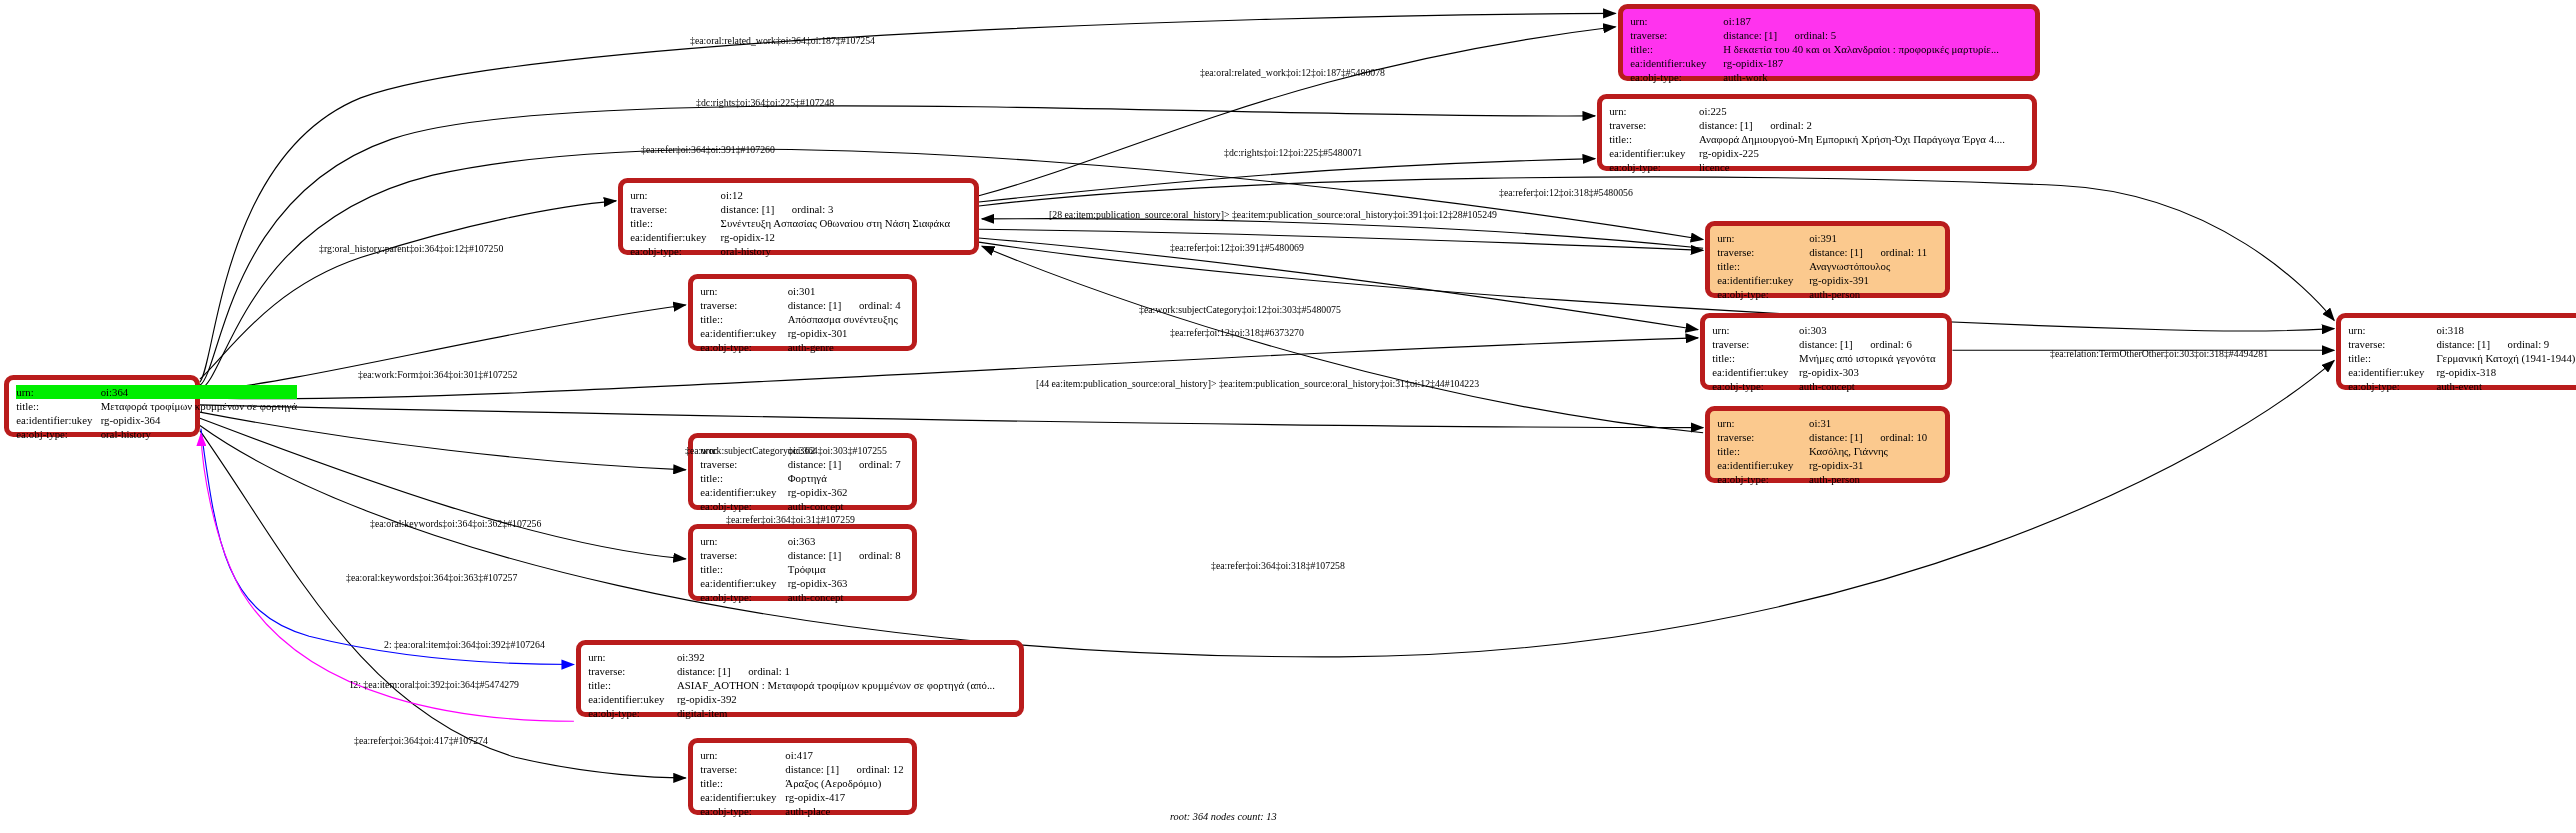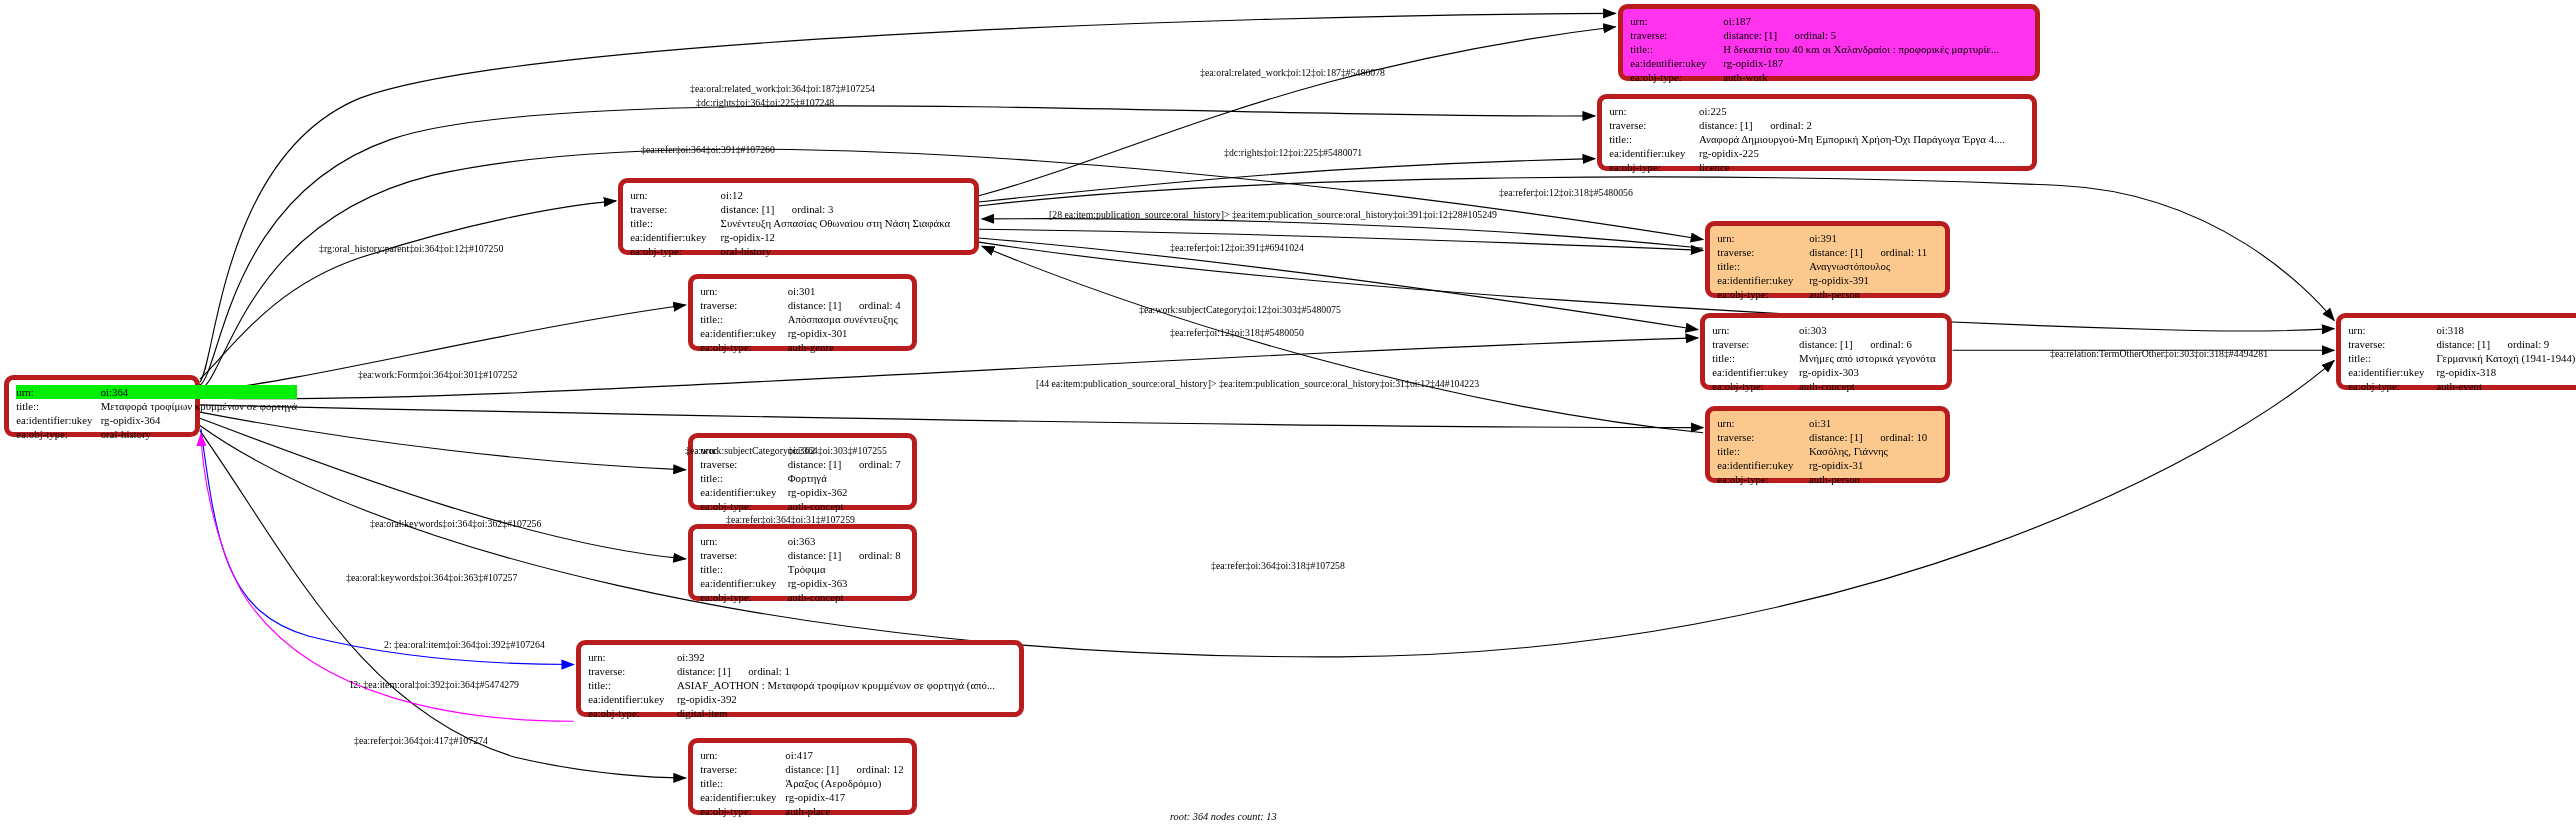--- a/index.html
+++ b/index.html
@@ -421,32 +421,32 @@
             <tr class="">
               <td class="k">ea:obj-type:</td>
               <td class="v">auth-place</td>
             </tr>
           </tbody>
         </table>
       </div>
     </div>
 
   <div id="labels-root">
-      <div class="elabel" style="left: 690px; top: 36px; color: rgb(0, 0, 0); margin-top: 48px;">‡ea:oral:related_work‡oi:364‡oi:187‡#107254</div>
+      <div class="elabel" style="left: 690px; top: 36px; color: rgb(0, 0, 0);">‡ea:oral:related_work‡oi:364‡oi:187‡#107254</div>
       <div class="elabel" style="left: 1200px; top: 68px; color: rgb(0, 0, 0);">‡ea:oral:related_work‡oi:12‡oi:187‡#5480078</div>
       <div class="elabel" style="left: 696px; top: 98px; color: rgb(0, 0, 0);">‡dc:rights‡oi:364‡oi:225‡#107248</div>
       <div class="elabel" style="left: 1224px; top: 148px; color: rgb(0, 0, 0);">‡dc:rights‡oi:12‡oi:225‡#5480071</div>
       <div class="elabel" style="left: 641px; top: 145px; color: rgb(0, 0, 0);">‡ea:refer‡oi:364‡oi:391‡#107260</div>
       <div class="elabel" style="left: 1499px; top: 188px; color: rgb(0, 0, 0);">‡ea:refer‡oi:12‡oi:318‡#5480056</div>
       <div class="elabel" style="left: 1036px; top: 210px; color: rgb(0, 0, 0); padding-left: 13px;">[28 ea:item:publication_source:oral_history]&gt; ‡ea:item:publication_source:oral_history‡oi:391‡oi:12‡28#105249</div>
-      <div class="elabel" style="left: 1170px; top: 243px; color: rgb(0, 0, 0);">‡ea:refer‡oi:12‡oi:391‡#6941024</div>
+      <div class="elabel" style="left: 1170px; top: 243px; color: rgb(0, 0, 0);">‡ea:refer‡oi:12‡oi:391‡#5480069</div>
       <div class="elabel" style="left: 1139px; top: 273px; color: rgb(0, 0, 0); margin-top: 32px;">‡ea:work:subjectCategory‡oi:12‡oi:303‡#5480075</div>
       <div class="elabel" style="left: 319px; top: 244px; color: rgb(0, 0, 0);">‡rg:oral_history:parent‡oi:364‡oi:12‡#107250</div>
       <div class="elabel" style="left: 358px; top: 370px; color: rgb(0, 0, 0);">‡ea:work:Form‡oi:364‡oi:301‡#107252</div>
-      <div class="elabel" style="left: 1170px; top: 328px; color: rgb(0, 0, 0);">‡ea:refer‡oi:12‡oi:318‡#5480050</div>
+      <div class="elabel" style="left: 1170px; top: 328px; color: rgb(0, 0, 0);">‡ea:refer‡oi:12‡oi:318‡#6373270</div>
       <div class="elabel" style="left: 685px; top: 446px; color: rgb(0, 0, 0);">‡ea:work:subjectCategory‡oi:364‡oi:303‡#107255</div>
       <div class="elabel" style="left: 1036px; top: 379px; color: rgb(0, 0, 0);">[44 ea:item:publication_source:oral_history]&gt; ‡ea:item:publication_source:oral_history‡oi:31‡oi:12‡44#104223</div>
       <div class="elabel" style="left: 2050px; top: 349px; color: rgb(0, 0, 0);">‡ea:relation:TermOtherOther‡oi:303‡oi:318‡#4494281</div>
       <div class="elabel" style="left: 726px; top: 515px; color: rgb(0, 0, 0);">‡ea:refer‡oi:364‡oi:31‡#107259</div>
       <div class="elabel" style="left: 344px; top: 519px; color: rgb(0, 0, 0); margin-left: 26px;">‡ea:oral:keywords‡oi:364‡oi:362‡#107256</div>
       <div class="elabel" style="left: 346px; top: 573px; color: rgb(0, 0, 0);">‡ea:oral:keywords‡oi:364‡oi:363‡#107257</div>
       <div class="elabel" style="left: 1211px; top: 561px; color: rgb(0, 0, 0);">‡ea:refer‡oi:364‡oi:318‡#107258</div>
       <div class="elabel" style="left: 350px; top: 640px; color: rgb(0, 0, 0); padding-left: 34px;">2: ‡ea:oral:item‡oi:364‡oi:392‡#107264</div>
       <div class="elabel" style="left: 350px; top: 680px; color: rgb(0, 0, 0);">I2: ‡ea:item:oral‡oi:392‡oi:364‡#5474279</div>
       <div class="elabel" style="left: 354px; top: 736px; color: rgb(0, 0, 0);">‡ea:refer‡oi:364‡oi:417‡#107274</div>

